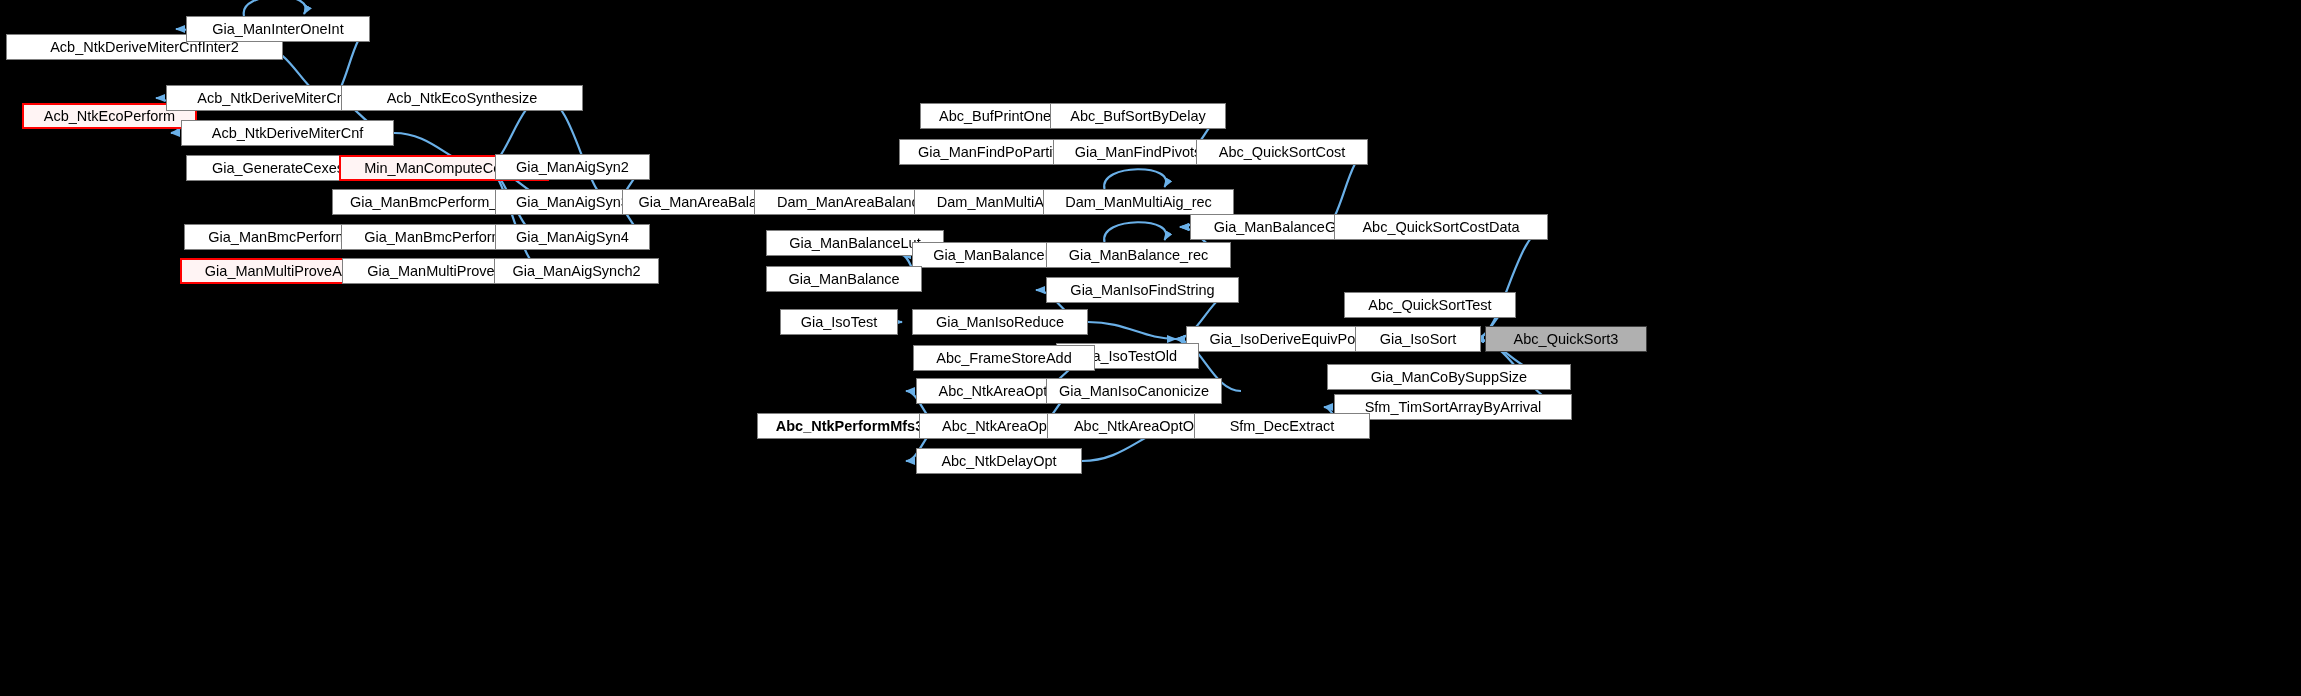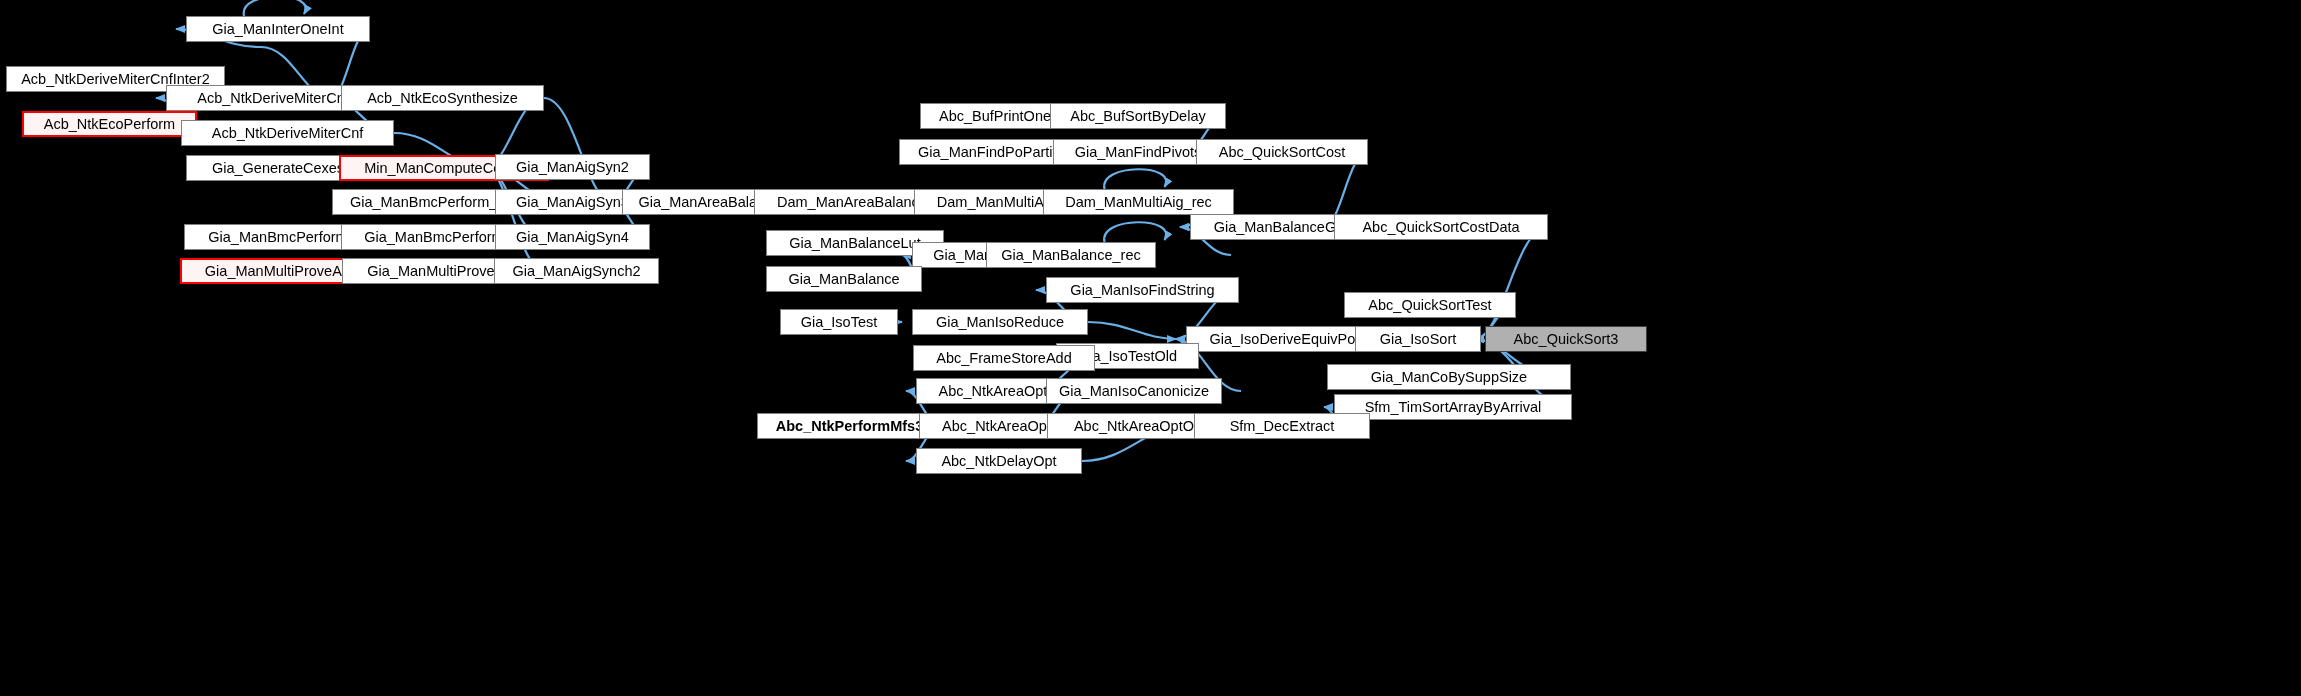--- a/index.html
+++ b/index.html
@@ -113,26 +113,26 @@
         <path marker-end="url(#ah)" d="M942,426 L909,426"></path>
         <path marker-end="url(#ah)" d="M942,426 C925.8,426 919.68,461 906,461"></path>
         <path marker-end="url(#ah)" d="M1074,426 L1037,426"></path>
         <path marker-end="url(#ah)" d="M1237,426 L1184,426"></path>
         <path marker-end="url(#ah)" d="M1346,426 C1336.1,426 1332.36,407 1324,407"></path>
         <path marker-end="url(#ah)" d="M1082,461 C1127.9,461 1145.24,426 1184,426"></path>
       </g>
   </svg>
 
   <div id="nodes">
-      <div class="node" style="left: 6px; top: 34px; width: 219px; margin-top: 32px;"><span>Acb_NtkDeriveMiterCnfInter2</span></div>
+      <div class="node" style="left: 6px; top: 34px; width: 277px;"><span>Acb_NtkDeriveMiterCnfInter2</span></div>
       <div class="node" style="left: 186px; top: 16px; width: 184px;"><span>Gia_ManInterOneInt</span></div>
-      <div class="node red" style="left: 22px; top: 103px; width: 175px; margin-top: 8px;"><span>Acb_NtkEcoPerform</span></div>
+      <div class="node red" style="left: 22px; top: 103px; width: 175px;"><span>Acb_NtkEcoPerform</span></div>
       <div class="node" style="left: 166px; top: 85px; width: 243px;"><span>Acb_NtkDeriveMiterCnfInter</span></div>
       <div class="node" style="left: 181px; top: 120px; width: 213px;"><span>Acb_NtkDeriveMiterCnf</span></div>
-      <div class="node" style="left: 341px; top: 85px; width: 203px;"><span>Acb_NtkEcoSynthesize</span></div>
+      <div class="node" style="left: 341px; top: 85px; width: 242px;"><span>Acb_NtkEcoSynthesize</span></div>
       <div class="node" style="left: 186px; top: 155px; width: 184px;"><span>Gia_GenerateCexes</span></div>
       <div class="node red" style="left: 339px; top: 155px; width: 210px;"><span>Min_ManComputeCexes</span></div>
       <div class="node" style="left: 495px; top: 154px; width: 155px;"><span>Gia_ManAigSyn2</span></div>
       <div class="node" style="left: 332px; top: 189px; width: 230px;"><span>Gia_ManBmcPerform_old_cnf</span></div>
       <div class="node" style="left: 495px; top: 189px; width: 155px;"><span>Gia_ManAigSyn3</span></div>
       <div class="node" style="left: 622px; top: 189px; width: 175px;"><span>Gia_ManAreaBalance</span></div>
       <div class="node" style="left: 754px; top: 189px; width: 212px;"><span>Dam_ManAreaBalanceInt</span></div>
       <div class="node" style="left: 184px; top: 224px; width: 188px;"><span>Gia_ManBmcPerform</span></div>
       <div class="node" style="left: 341px; top: 224px; width: 202px;"><span>Gia_ManBmcPerformInt</span></div>
       <div class="node" style="left: 495px; top: 224px; width: 155px;"><span>Gia_ManAigSyn4</span></div>
@@ -143,21 +143,21 @@
       <div class="node" style="left: 1050px; top: 103px; width: 176px;"><span>Abc_BufSortByDelay</span></div>
       <div class="node" style="left: 899px; top: 139px; width: 196px;"><span>Gia_ManFindPoPartition</span></div>
       <div class="node" style="left: 1053px; top: 139px; width: 170px;"><span>Gia_ManFindPivots</span></div>
       <div class="node" style="left: 1196px; top: 139px; width: 172px;"><span>Abc_QuickSortCost</span></div>
       <div class="node" style="left: 914px; top: 189px; width: 164px;"><span>Dam_ManMultiAig</span></div>
       <div class="node" style="left: 1043px; top: 189px; width: 191px;"><span>Dam_ManMultiAig_rec</span></div>
       <div class="node" style="left: 1190px; top: 214px; width: 190px;"><span>Gia_ManBalanceGate</span></div>
       <div class="node" style="left: 1334px; top: 214px; width: 214px;"><span>Abc_QuickSortCostData</span></div>
       <div class="node" style="left: 766px; top: 230px; width: 178px;"><span>Gia_ManBalanceLut</span></div>
       <div class="node" style="left: 912px; top: 242px; width: 170px;"><span>Gia_ManBalanceInt</span></div>
-      <div class="node" style="left: 986px; top: 242px; width: 170px;"><span>Gia_ManBalance_rec</span></div>
+      <div class="node" style="left: 1046px; top: 242px; width: 185px;"><span>Gia_ManBalance_rec</span></div>
       <div class="node" style="left: 766px; top: 266px; width: 156px;"><span>Gia_ManBalance</span></div>
       <div class="node" style="left: 1046px; top: 277px; width: 193px;"><span>Gia_ManIsoFindString</span></div>
       <div class="node" style="left: 1344px; top: 292px; width: 172px;"><span>Abc_QuickSortTest</span></div>
       <div class="node" style="left: 780px; top: 309px; width: 118px;"><span>Gia_IsoTest</span></div>
       <div class="node" style="left: 912px; top: 309px; width: 176px;"><span>Gia_ManIsoReduce</span></div>
       <div class="node" style="left: 1186px; top: 326px; width: 200px;"><span>Gia_IsoDeriveEquivPos</span></div>
       <div class="node" style="left: 1355px; top: 326px; width: 126px;"><span>Gia_IsoSort</span></div>
       <div class="node current" style="left: 1485px; top: 326px; width: 162px;"><span>Abc_QuickSort3</span></div>
       <div class="node" style="left: 1056px; top: 343px; width: 143px;"><span>Gia_IsoTestOld</span></div>
       <div class="node" style="left: 913px; top: 345px; width: 182px;"><span>Abc_FrameStoreAdd</span></div>

